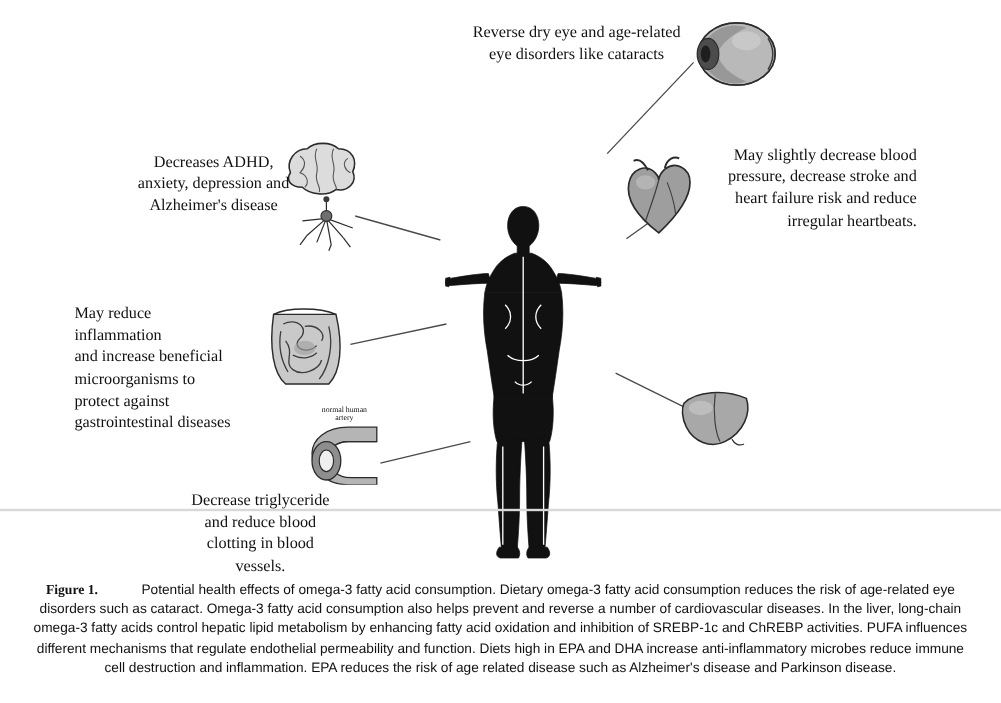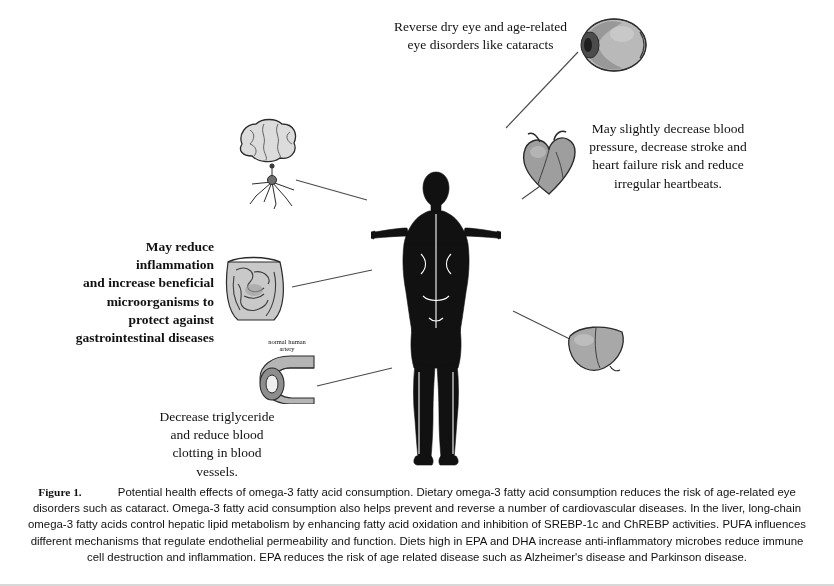--- a/index.html
+++ b/index.html
@@ -10,21 +10,21 @@
   body {
     width: 834px;
     height: 586px;
     font-family: "Liberation Serif", serif;
     color: #1a1a1a;
     overflow: hidden;
   }
   #figure-root {
     position: relative;
     width: 834px;
-    height: 586px;
+    height: 426px;
     background: #ffffff;
   }
   .diagram-area {
     position: absolute;
     left: 0;
     top: 0;
     width: 834px;
     height: 480px;
   }
   svg.connectors {
@@ -127,21 +127,21 @@
     <div class="organ" style="left:518px; top:128px; width:62px; height:70px;">
       <svg width="62" height="70" viewBox="0 0 62 70">
         <path d="M31 66 C10 50 4 36 6 25 C8 13 20 8 28 16 C30 18 31 20 31 22 C31 20 33 16 36 13 C45 6 57 12 57 24 C57 36 48 50 31 66 Z" fill="#9e9e9e" stroke="#2b2b2b" stroke-width="1.4"></path>
         <path d="M22 14 C18 6 14 4 10 6" fill="none" stroke="#2b2b2b" stroke-width="1.6"></path>
         <path d="M36 12 C38 4 44 2 48 4" fill="none" stroke="#2b2b2b" stroke-width="1.6"></path>
         <path d="M31 22 C28 34 24 44 20 56" fill="none" stroke="#3d3d3d" stroke-width="1"></path>
         <path d="M38 24 C42 34 44 42 45 50" fill="none" stroke="#3d3d3d" stroke-width="0.9"></path>
         <ellipse cx="20" cy="24" rx="8" ry="6" fill="#bdbdbd" opacity="0.7"></ellipse>
       </svg>
     </div>
-    <div class="callout" style="left:572px; top:120px; width:192px; text-align:center;"><span>May slightly decrease blood
+    <div class="callout" style="left:572px; top:120px; width:192px; text-align:right;"><span>May slightly decrease blood
 pressure, decrease stroke and
 heart failure risk and </span><span class="em">reduce
 irregular heartbeats.</span></div>
 
     <div class="organ" style="left:236px; top:118px; width:64px; height:46px;">
       <svg width="64" height="46" viewBox="0 0 64 46">
         <path d="M6 26 C2 16 10 6 20 6 C26 0 40 0 46 6 C58 6 62 16 58 25 C62 34 54 42 44 40 C36 46 22 44 16 38 C6 38 2 32 6 26 Z" fill="#dcdcdc" stroke="#2b2b2b" stroke-width="1.3"></path>
         <path d="M14 12 C20 16 18 22 14 26 C20 28 22 34 18 38" fill="none" stroke="#555" stroke-width="0.9"></path>
         <path d="M28 6 C24 14 30 18 28 26 C26 34 32 38 30 42" fill="none" stroke="#555" stroke-width="0.9"></path>
         <path d="M42 6 C38 14 44 18 42 26 C40 34 46 38 44 40" fill="none" stroke="#555" stroke-width="0.9"></path>
@@ -159,37 +159,40 @@
           <path d="M26 20 L48 28"></path>
           <path d="M26 20 L6 22"></path>
           <path d="M10 34 L4 42"></path>
           <path d="M40 36 L46 44"></path>
           <path d="M30 42 L28 47"></path>
         </g>
         <circle cx="26" cy="18" r="4.5" fill="#6f6f6f" stroke="#2b2b2b" stroke-width="1"></circle>
         <circle cx="26" cy="4" r="2.5" fill="#3a3a3a"></circle>
       </svg>
     </div>
+    <div class="callout" style="left:88px; top:126px; width:180px;">Decreases ADHD,
+anxiety, depression and
+Alzheimer's disease</div>
 
     <div class="organ" style="left:214px; top:250px; width:80px; height:76px;">
       <svg width="80" height="76" viewBox="0 0 80 76">
         <path d="M14 12 C10 40 14 62 24 70 L60 70 C70 60 72 38 66 12 Z" fill="#c9c9c9" stroke="#2b2b2b" stroke-width="1.2"></path>
         <path d="M14 12 C26 6 52 6 66 12" fill="none" stroke="#2b2b2b" stroke-width="1.4"></path>
         <g fill="none" stroke="#3d3d3d" stroke-width="1.1">
           <path d="M22 20 C34 14 44 24 36 32 C28 40 42 46 50 38"></path>
           <path d="M24 34 C32 44 22 52 30 58 C38 64 52 58 54 50"></path>
           <path d="M40 22 C50 20 58 28 54 34"></path>
           <path d="M30 46 C38 50 46 48 50 44"></path>
           <path d="M20 26 C18 38 20 50 26 60"></path>
           <path d="M60 22 C64 38 60 56 52 66"></path>
         </g>
         <ellipse cx="40" cy="40" rx="9" ry="6" fill="#9f9f9f" opacity="0.6"></ellipse>
       </svg>
     </div>
-    <div class="callout" style="left:62px; top:238px; width:152px; text-align:right;font-weight:bold;">May reduce
+    <div class="callout" style="left:62px; top:252px; width:152px; text-align:left;">May reduce
 inflammation
 and increase beneficial
 microorganisms to
 protect against
 gastrointestinal diseases</div>
 
     <div class="organ" style="left:566px; top:322px; width:62px; height:54px;">
       <svg width="62" height="54" viewBox="0 0 62 54">
         <path d="M4 14 C14 4 38 2 56 10 C60 22 54 38 38 46 C26 52 12 46 6 34 C2 26 2 18 4 14 Z" fill="#a8a8a8" stroke="#2b2b2b" stroke-width="1.3"></path>
         <path d="M30 6 C28 22 30 38 34 46" fill="none" stroke="#3d3d3d" stroke-width="1"></path>

